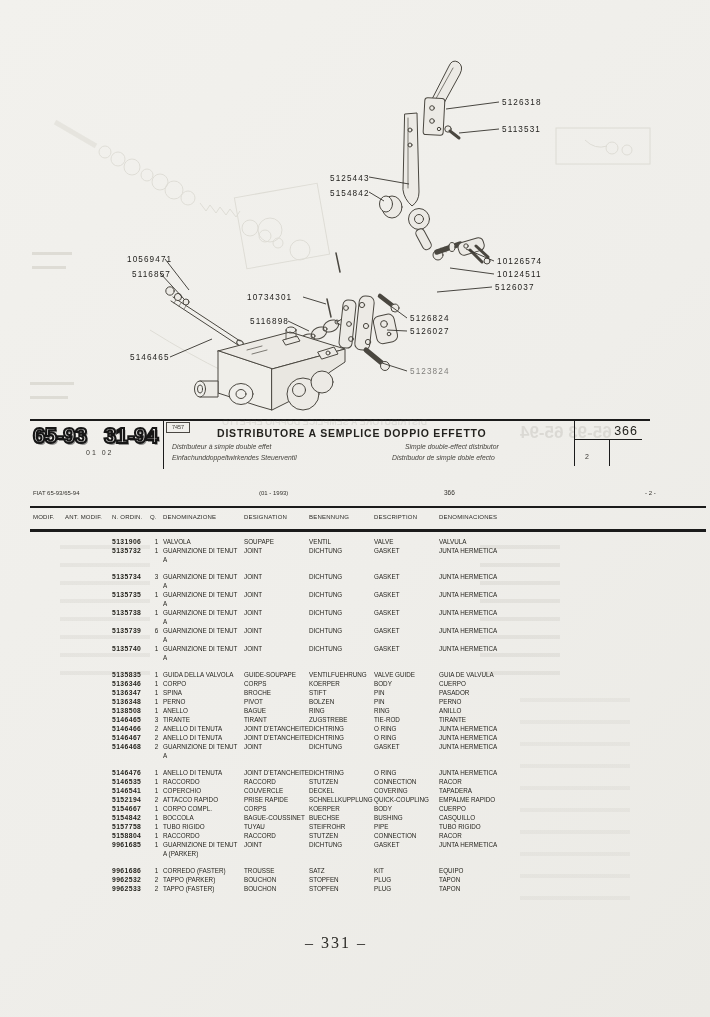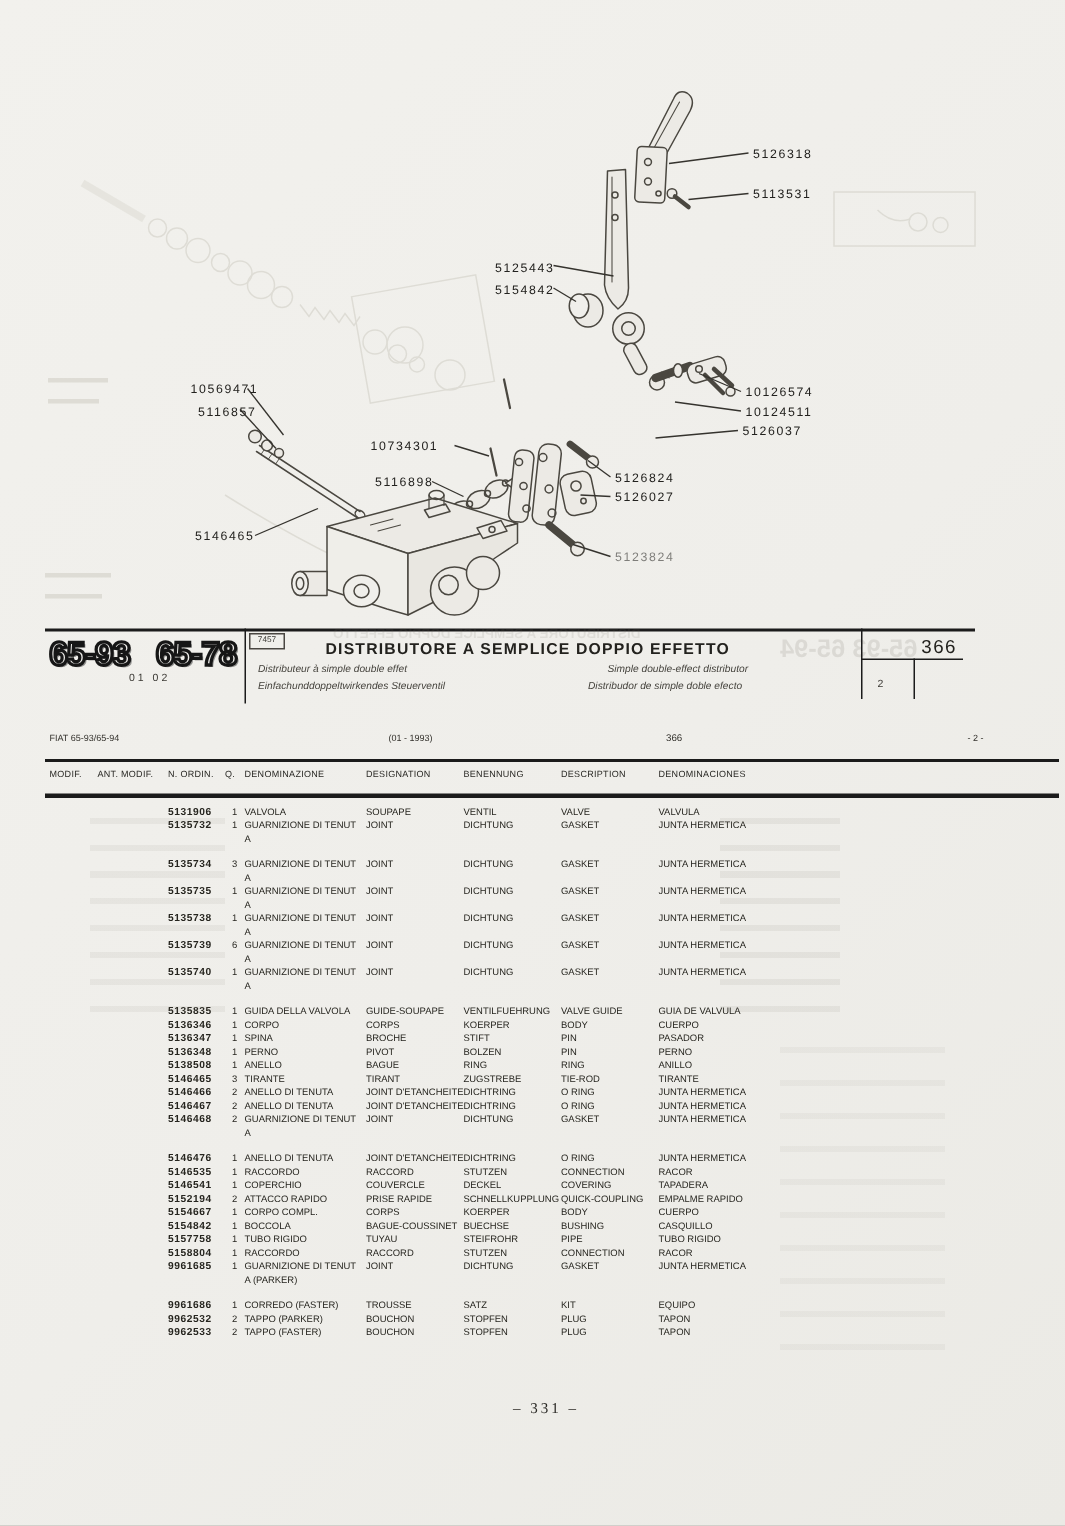--- a/index.html
+++ b/index.html
@@ -28,21 +28,21 @@
   .meta{font-size:6px;color:#33312c;white-space:nowrap;}
   
   .thead,.trow{display:grid;grid-template-columns:32px 47px 38px 13px 81px 65px 65px 65px 130px;width:536px;}
   .thead{font-size:6px;letter-spacing:.2px;color:#2a2925;}
   .trow{font-size:6.3px;line-height:9px;color:#26251f;}
   .trow.gap{margin-top:8px;}
   .tcell{white-space:pre-line;}
   .tcell.c2{font-weight:bold;font-size:6.8px;letter-spacing:.4px;}
   .tcell.c3{text-align:center;}
   
-  .pageno{font-family:"Liberation Serif",serif;font-size:10px;letter-spacing:2px;color:#2a2925;text-align:right;}
+  .pageno{font-family:"Liberation Serif",serif;font-size:16px;letter-spacing:2px;color:#2a2925;text-align:center;}
   svg text{font-family:"Liberation Sans",sans-serif;font-size:8.2px;letter-spacing:1.1px;fill:#23221f;}
   svg .faded{opacity:.55;}
 </style>
 </head>
 <body>
 
 <div class="page">
 
   <svg class="abs" style="left:0;top:0" width="710" height="418" viewBox="0 0 710 418">
 
@@ -191,21 +191,21 @@
       <text x="497" y="277">10124511</text>
       <text x="495" y="290">5126037</text>
       <text x="410" y="321">5126824</text>
       <text x="410" y="334">5126027</text>
       <text x="410" y="374" class="faded">5123824</text>
     </g>
   </svg>
 
   <div class="abs rule" style="left:30px;top:419px;width:620px;height:1.5px"></div>
   <div class="abs badge" style="left:33px;top:423px">65-93</div>
-  <div class="abs badge" style="left:104px;top:423px">65-78</div>
+  <div class="abs badge" style="left:104px;top:423px">31-94</div>
   <div class="abs badge-sub" style="left:86px;top:449px">01 02</div>
   <div class="abs rule" style="left:163px;top:419px;width:1.2px;height:50px"></div>
   <div class="abs formbox" style="left:166px;top:422px;width:22px;height:9px">7457</div>
   <div class="abs bleed-title" style="left:222px;top:417px">DISTRIBUTORE A SEMPLICE DOPPIO EFFETTO</div>
   <div class="abs title" style="left:217px;top:427px">DISTRIBUTORE A SEMPLICE DOPPIO EFFETTO</div>
   <div class="abs subtitle" style="left:172px;top:443px">Distributeur à simple double effet</div>
   <div class="abs subtitle" style="left:172px;top:454px">Einfachunddoppeltwirkendes Steuerventil</div>
   <div class="abs subtitle" style="left:405px;top:443px">Simple double-effect distributor</div>
   <div class="abs subtitle" style="left:392px;top:454px">Distribudor de simple doble efecto</div>
   <div class="abs bleed-badges" style="left:520px;top:423px">65-93  65-94</div>

